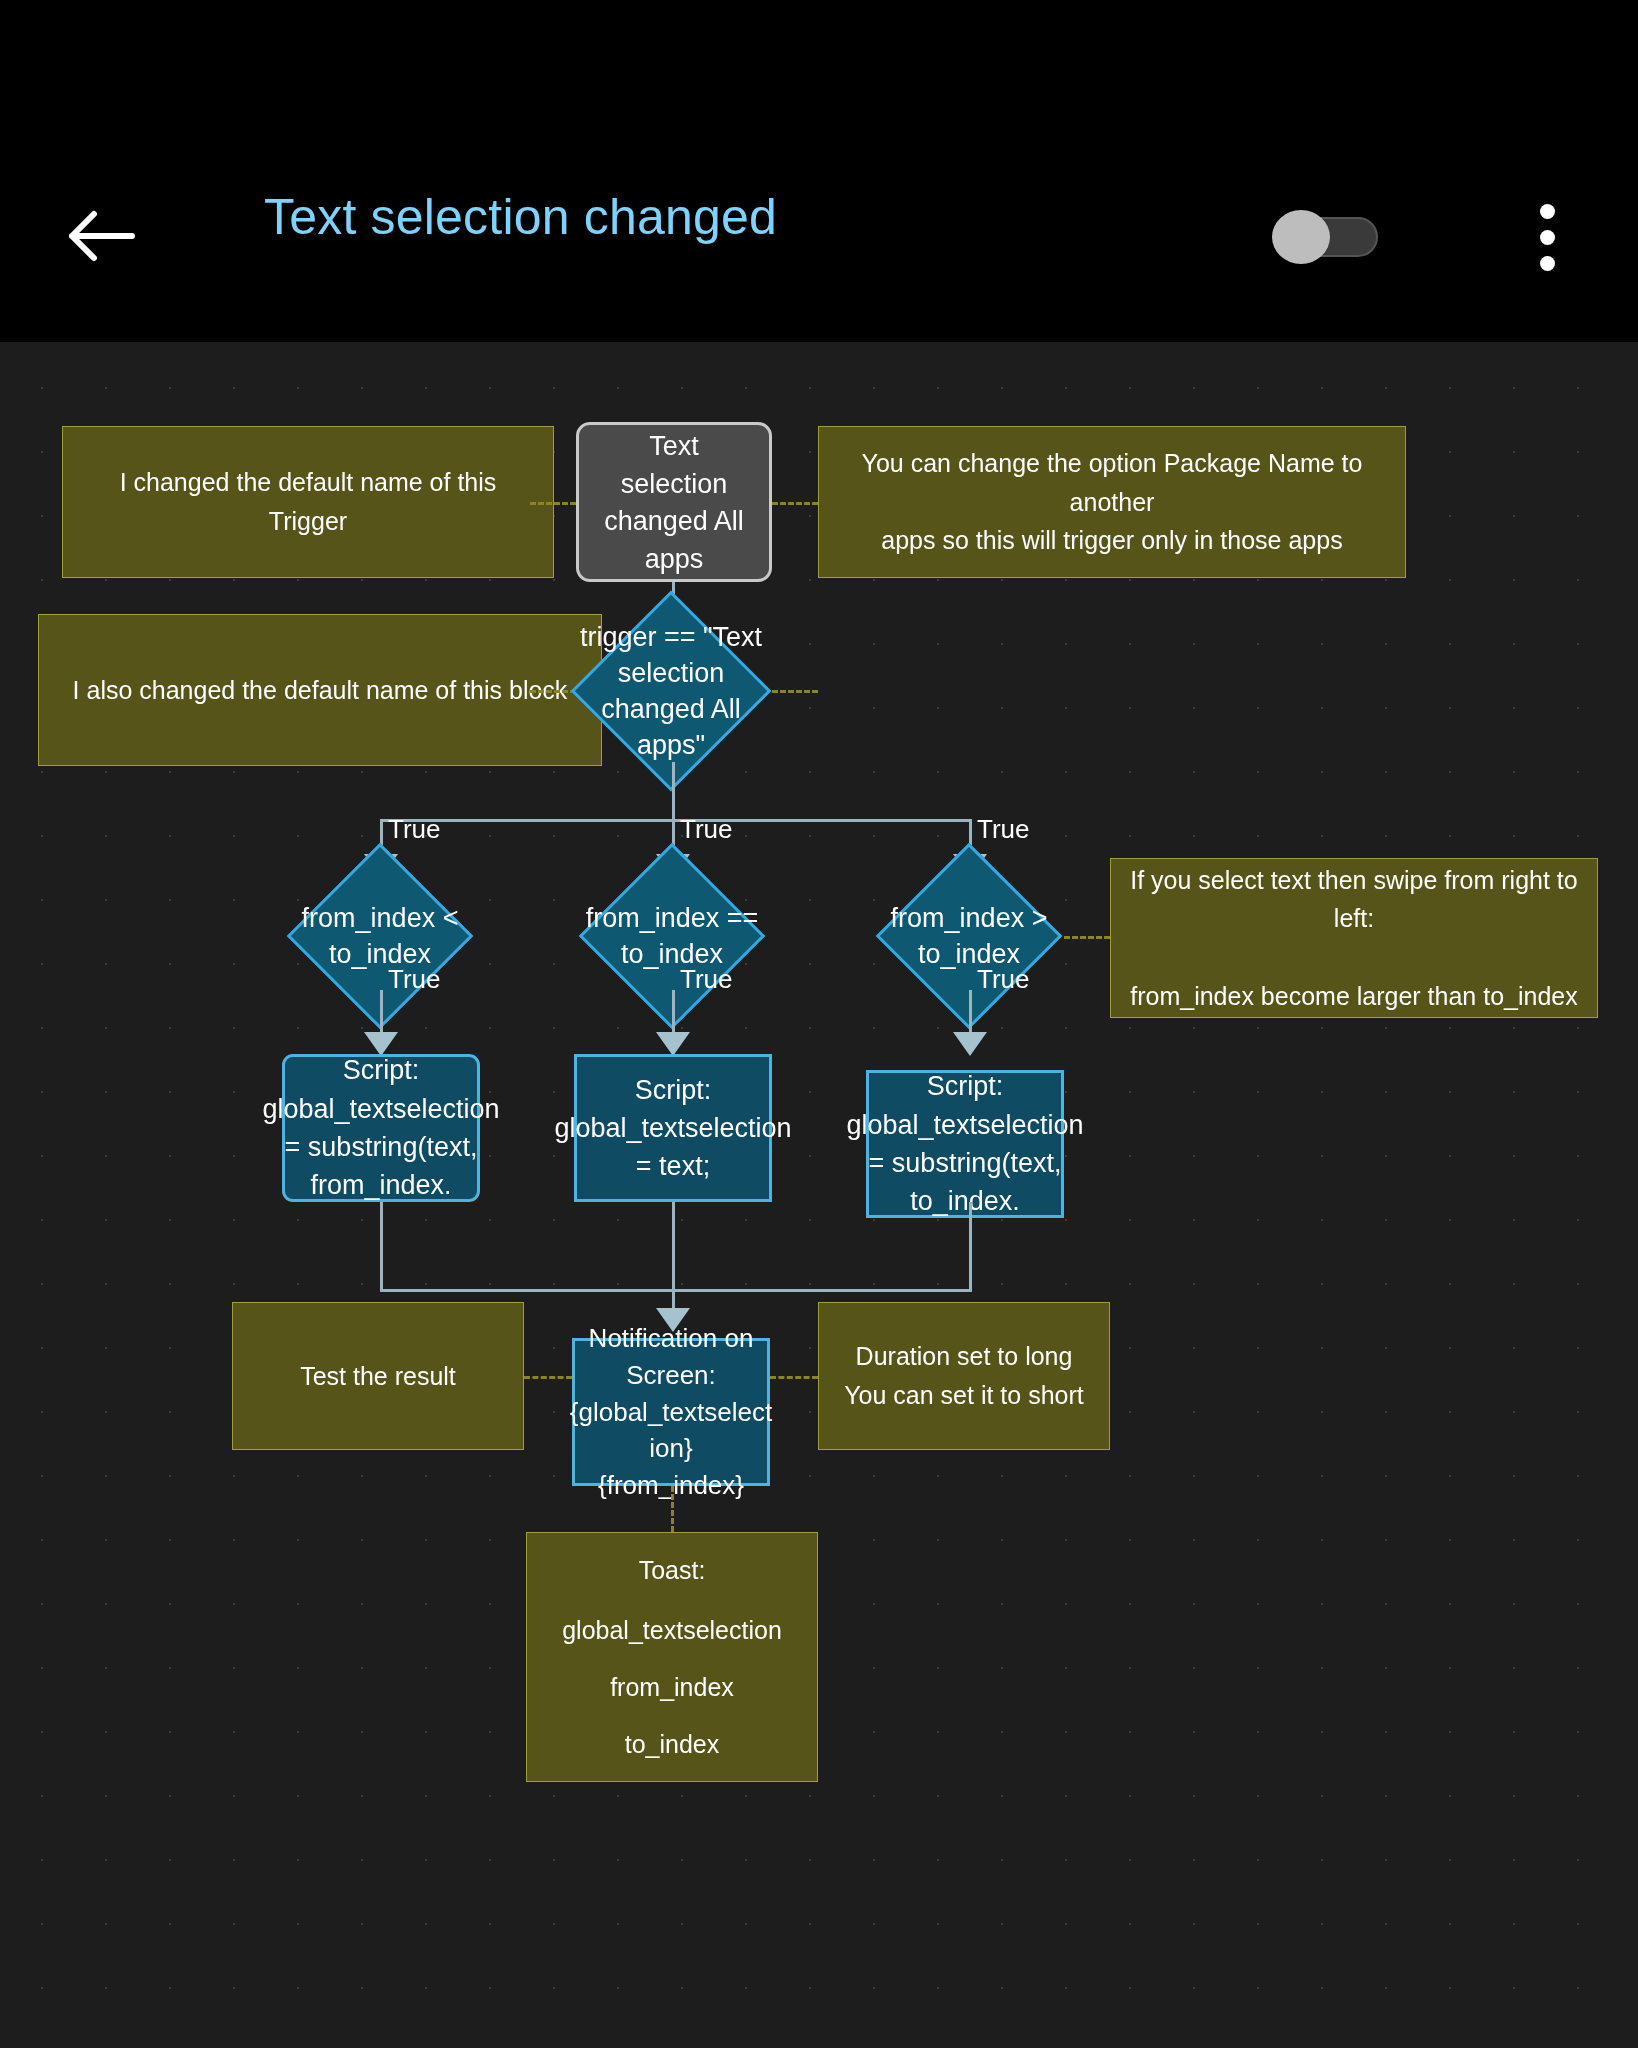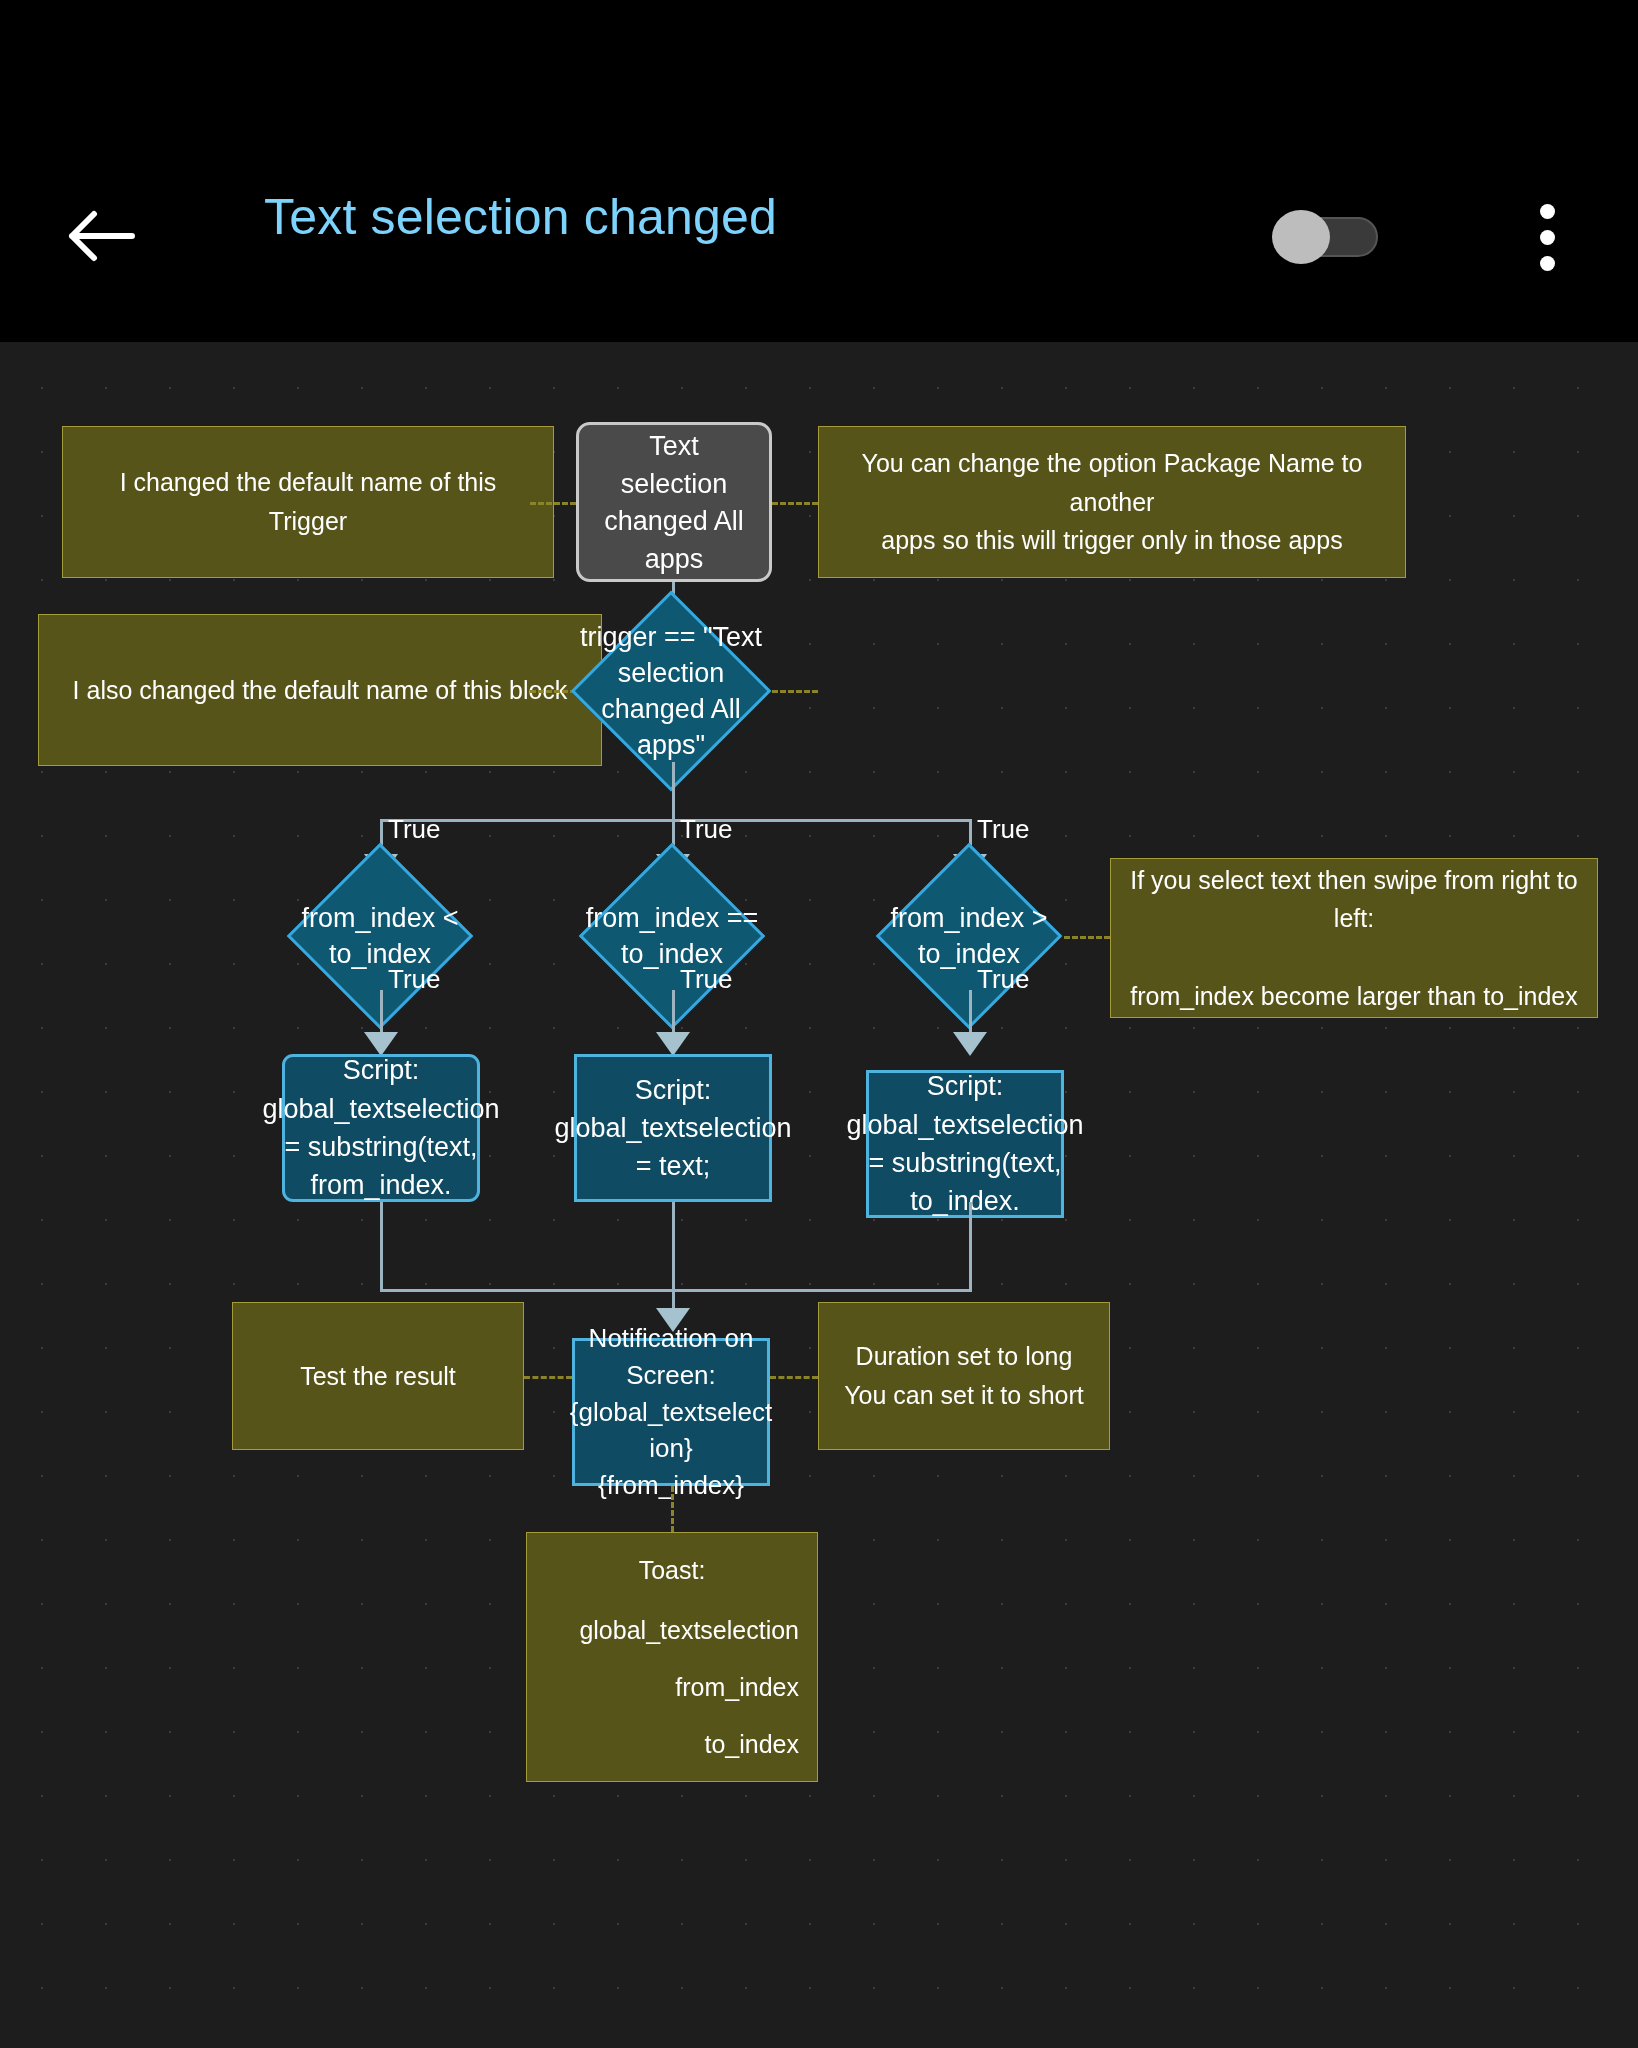--- a/index.html
+++ b/index.html
@@ -217,20 +217,20 @@
     <span class="inner">
       <span>Duration set to long</span><br>
       <span>You can set it to short</span>
     </span>
   </div>
 
   <div class="dashline" style="left:671px;top:1144px;width:0;height:46px;border-top:none;
        border-left:3px dashed #8a8329;"></div>
 
   <div class="node note" style="left:526px;top:1190px;width:292px;height:250px;
-       flex-direction:column;align-items:flex-end;justify-content:center;">
+       flex-direction:column;align-items:center;justify-content:center;">
     <div style="width:100%;text-align:center;margin-bottom:22px;">Toast:</div>
     <div style="margin-bottom:18px;">global_textselection</div>
     <div style="margin-bottom:18px;">from_index</div>
     <div>to_index</div>
   </div>
 
 </div>
 
 </body></html>

